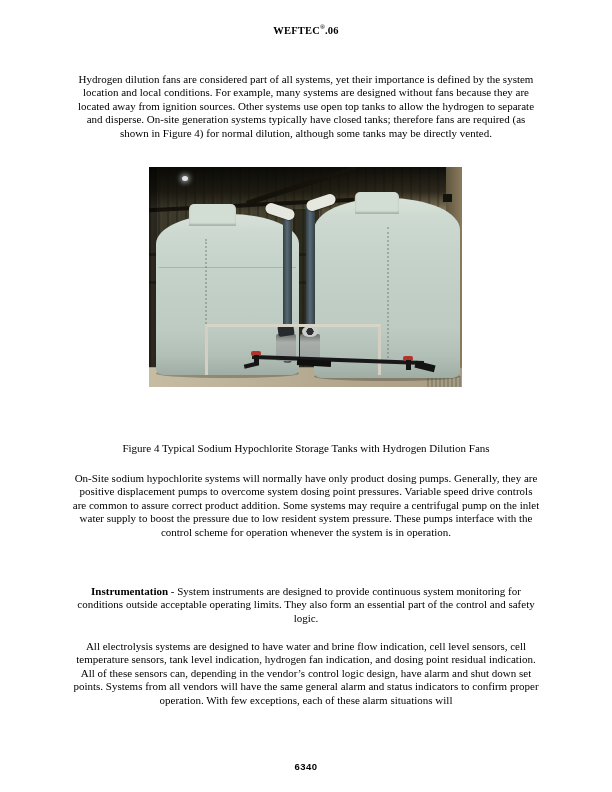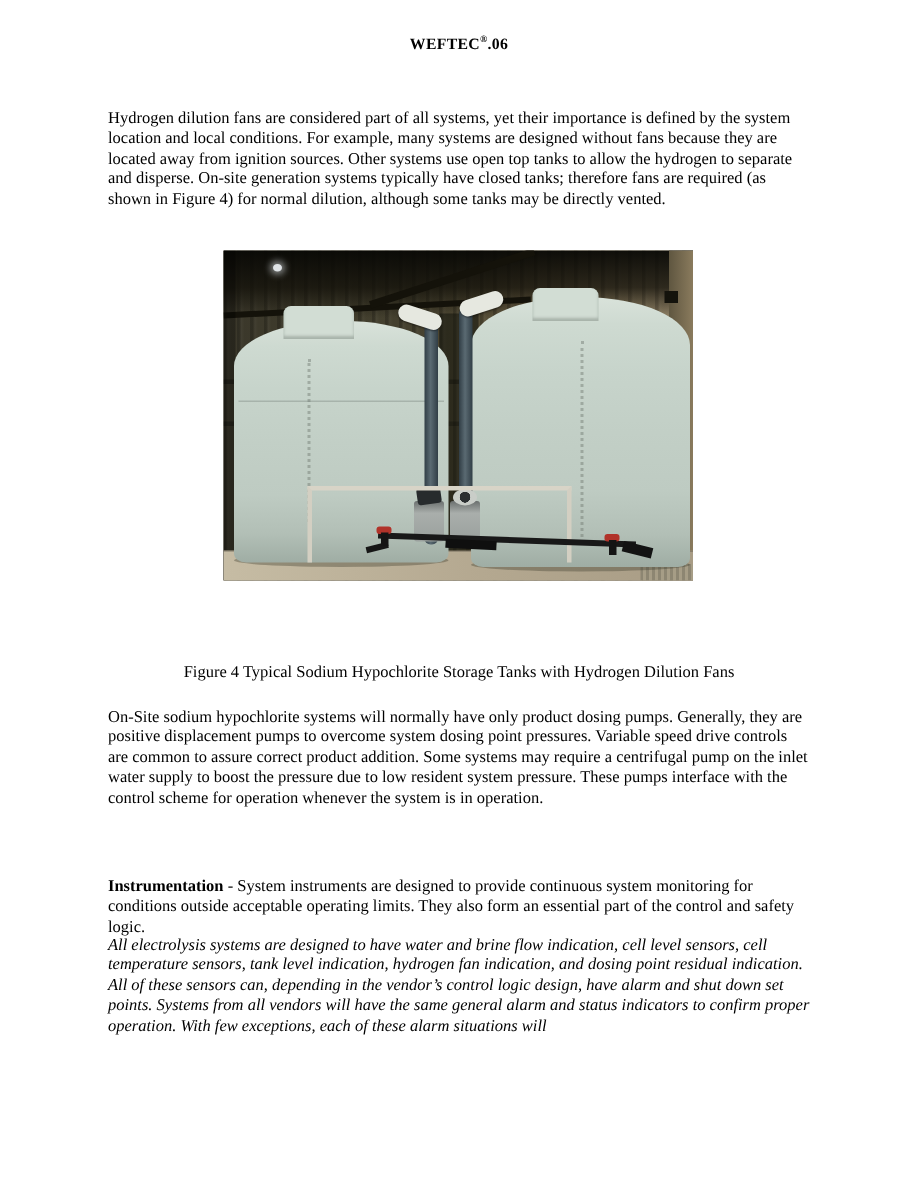--- a/index.html
+++ b/index.html
@@ -6,26 +6,26 @@
   body{width:612px;height:792px;background:#ffffff;position:relative;overflow:hidden;
        font-family:"Liberation Serif", serif;color:#000;}
   .abs{position:absolute;}
   .page{position:absolute;left:0;top:0;width:612px;height:792px;background:#fff;}
 
   .header{position:absolute;left:72px;top:23px;width:468px;text-align:center;
           font-size:10.5px;font-weight:bold;letter-spacing:.2px;}
   .header sup{font-size:6.5px;vertical-align:super;}
 
   .para{position:absolute;left:72px;width:468px;margin:0;font-size:11px;line-height:13.4px;
-        text-align:left;}
+        text-align:center;}
   .p1{top:73px;}
   .p2{top:427px;}
   .p3{top:472px;}
   .p4{top:585px;}
-  .p5{top:624px;font-style:italic;}
+  .p5{top:640px;}
   .p4 b{font-weight:bold;margin-top:20px;}
 
   .caption{position:absolute;left:72px;top:402px;width:468px;text-align:center;
            font-size:11px;line-height:13.4px;margin-top:40px;}
 
   .footer-copyright{position:absolute;left:72px;top:748px;width:468px;text-align:center;
                     font-size:8.5px;font-weight:bold;}
   .footer-pagenum{position:absolute;left:72px;top:761px;width:468px;text-align:center;
                   font-family:"Liberation Sans", sans-serif;font-size:9.5px;font-weight:bold;
                   letter-spacing:.5px;}
@@ -156,14 +156,15 @@
 
   <div class="caption">Figure 4 Typical Sodium Hypochlorite Storage Tanks with Hydrogen Dilution Fans</div>
 
 
   <p class="para p3">On-Site sodium hypochlorite systems will normally have only product dosing pumps. Generally, they are positive displacement pumps to overcome system dosing point pressures. Variable speed drive controls are common to assure correct product addition. Some systems may require a centrifugal pump on the inlet water supply to boost the pressure due to low resident system pressure. These pumps interface with the control scheme for operation whenever the system is in operation.</p>
 
   <p class="para p4"><b>Instrumentation</b><span> - System instruments are designed to provide continuous system monitoring for conditions outside acceptable operating limits. They also form an essential part of the control and safety logic.</span></p>
 
   <p class="para p5">All electrolysis systems are designed to have water and brine flow indication, cell level sensors, cell temperature sensors, tank level indication, hydrogen fan indication, and dosing point residual indication. All of these sensors can, depending in the vendor’s control logic design, have alarm and shut down set points. Systems from all vendors will have the same general alarm and status indicators to confirm proper operation. With few exceptions, each of these alarm situations will</p>
 
+  <div class="footer-pagenum">6340</div>
 
 </div>
 
 </body></html>

